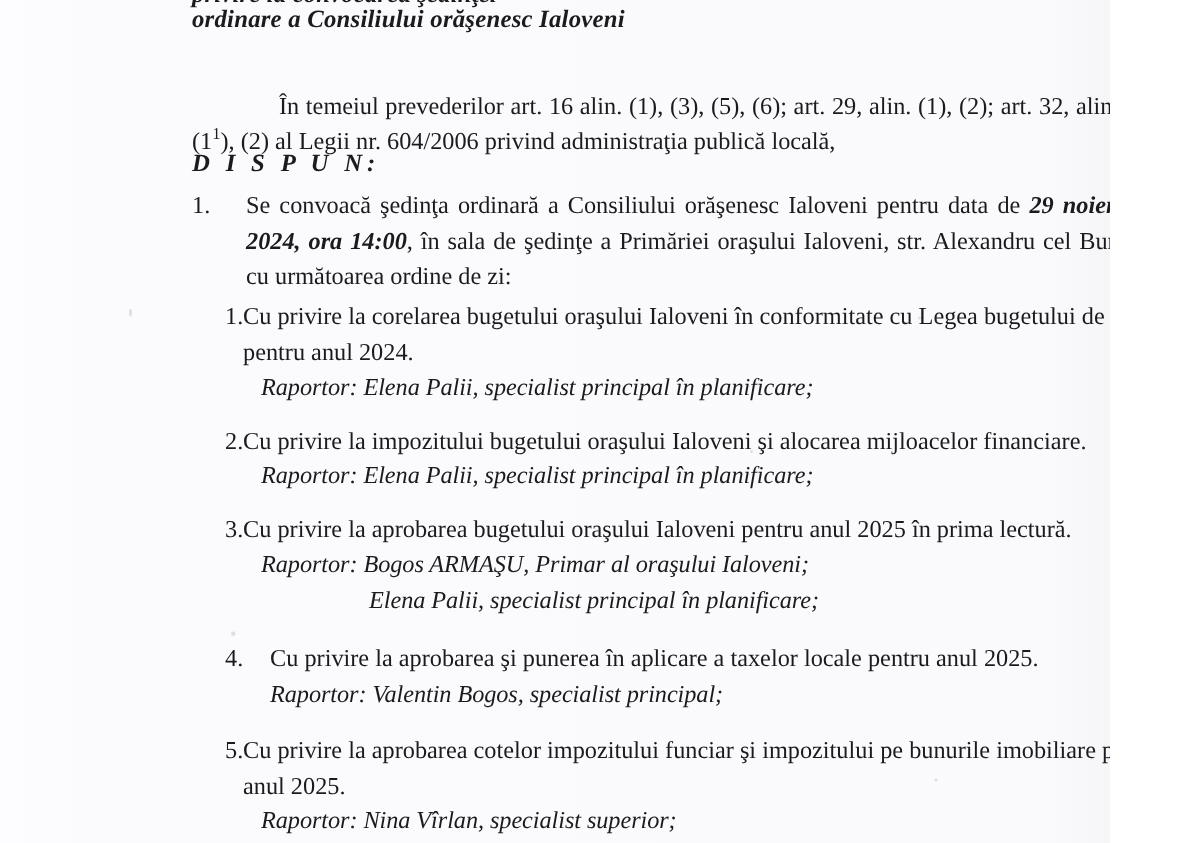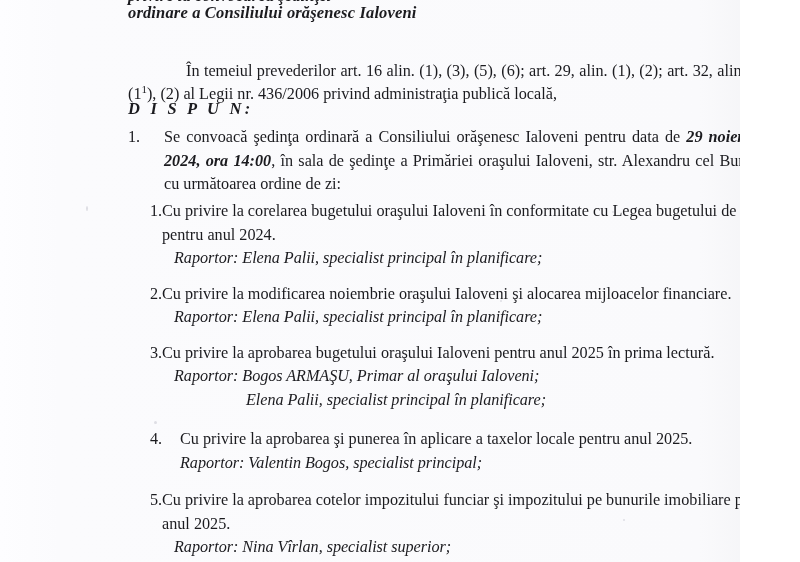--- a/index.html
+++ b/index.html
@@ -179,40 +179,40 @@
     <div class="speck" style="left:612px;top:211px;width:2px;height:2px;"></div>
     <div class="speck" style="left:154px;top:421px;width:3px;height:3px;"></div>
     <div class="speck" style="left:623px;top:519px;width:2px;height:2px;"></div>
 
     <div class="doc">
 
       <div class="line-clip-top">privire la convocarea şedinţei</div>
 
       <div class="title-line">ordinare a Consiliului orăşenesc Ialoveni</div>
 
-      <p class="preamble"><span>În temeiul prevederilor art. 16 alin. (1), (3), (5), (6); art. 29, alin. (1), (2); art. 32, alin. (1), (1</span><span class="sup">1</span><span>), (2) al Legii nr. 436/2006 privind administraţia publică locală,</span></p>
+      <p class="preamble"><span>În temeiul prevederilor art. 16 alin. (1), (3), (5), (6); art. 29, alin. (1), (2); art. 32, alin. (1), (1</span><span class="sup">1</span><span>), (2) al Legii nr. 604/2006 privind administraţia publică locală,</span></p>
 
       <div class="dispun">D I S P U N:</div>
 
       <div class="main-item">
         <span class="num">1.</span>
         <span class="body"><span>Se convoacă şedinţa ordinară a Consiliului orăşenesc Ialoveni pentru data de </span><i>29 noiembrie 2024, ora 14:00</i><span>, în sala de şedinţe a Primăriei oraşului Ialoveni, str. Alexandru cel Bun, 45, cu următoarea ordine de zi:</span></span>
       </div>
 
       <div class="agenda">
 
         <div class="agenda-item">
           <span class="num">1.</span>
           <span class="text">Cu privire la corelarea bugetului oraşului Ialoveni în conformitate cu Legea bugetului de stat pentru anul 2024.</span>
           <span class="rap">Raportor: Elena Palii, specialist principal în planificare;</span>
         </div>
 
         <div class="agenda-item">
           <span class="num">2.</span>
-          <span class="text">Cu privire la modificarea noiembrie oraşului Ialoveni şi alocarea mijloacelor financiare.</span>
+          <span class="text">Cu privire la impozitului bugetului oraşului Ialoveni şi alocarea mijloacelor financiare.</span>
           <span class="rap">Raportor: Elena Palii, specialist principal în planificare;</span>
         </div>
 
         <div class="agenda-item">
           <span class="num">3.</span>
           <span class="text">Cu privire la aprobarea bugetului oraşului Ialoveni pentru anul 2025 în prima lectură.</span>
           <span class="rap">Raportor: Bogos ARMAŞU, Primar al oraşului Ialoveni;</span>
           <span class="rap2">Elena Palii, specialist principal în planificare;</span>
         </div>
 

